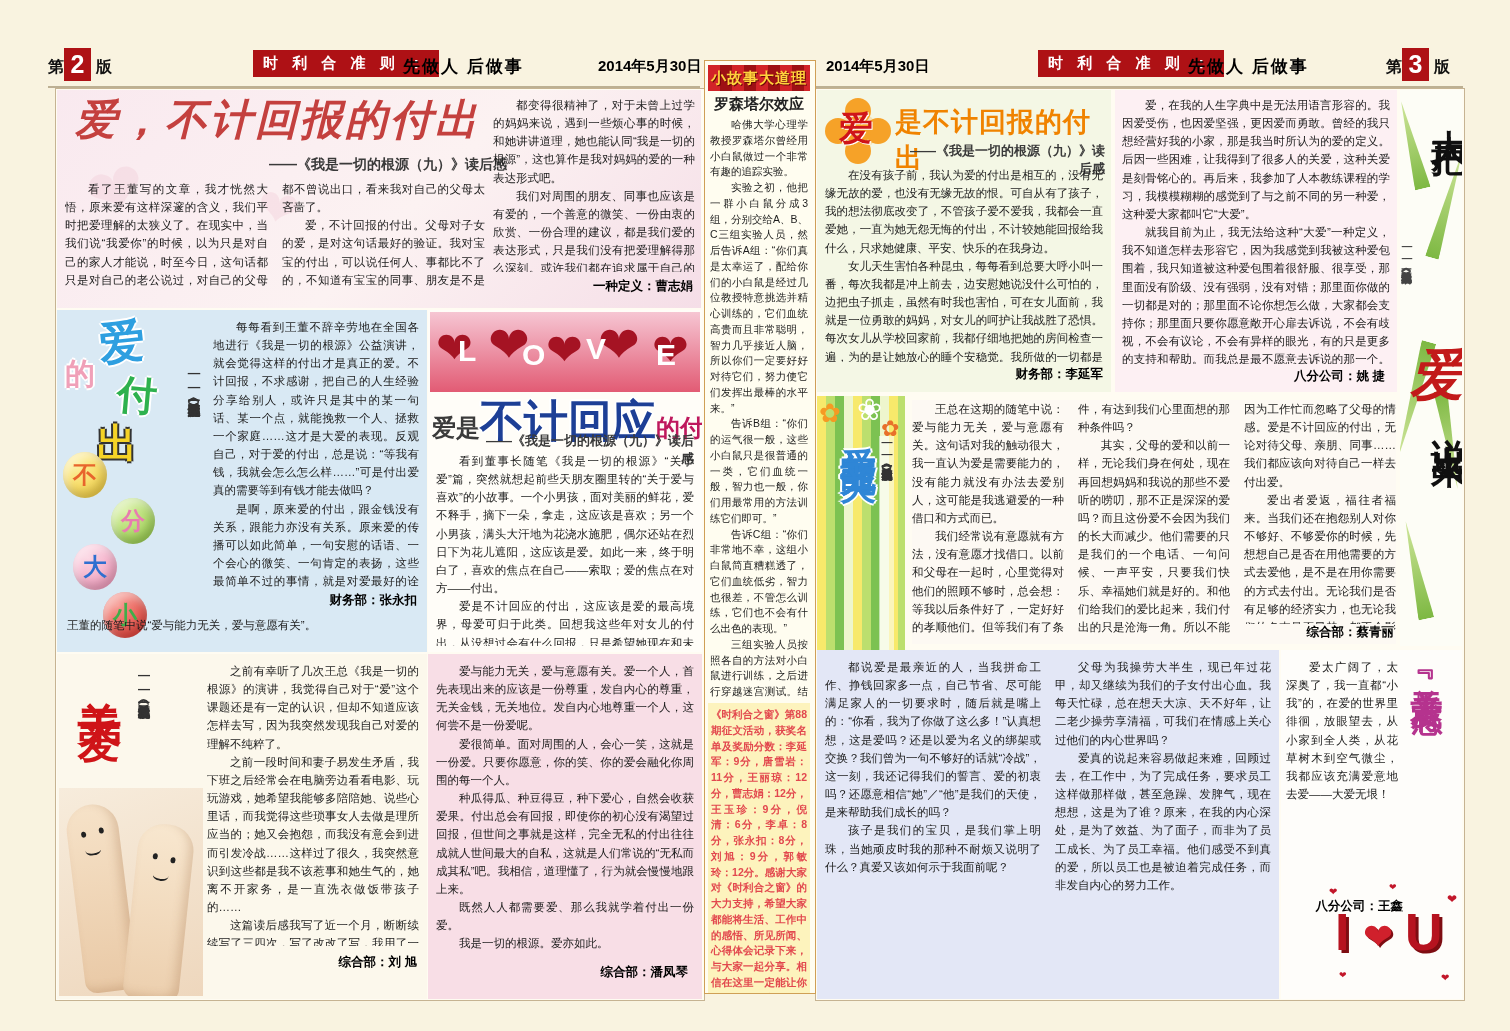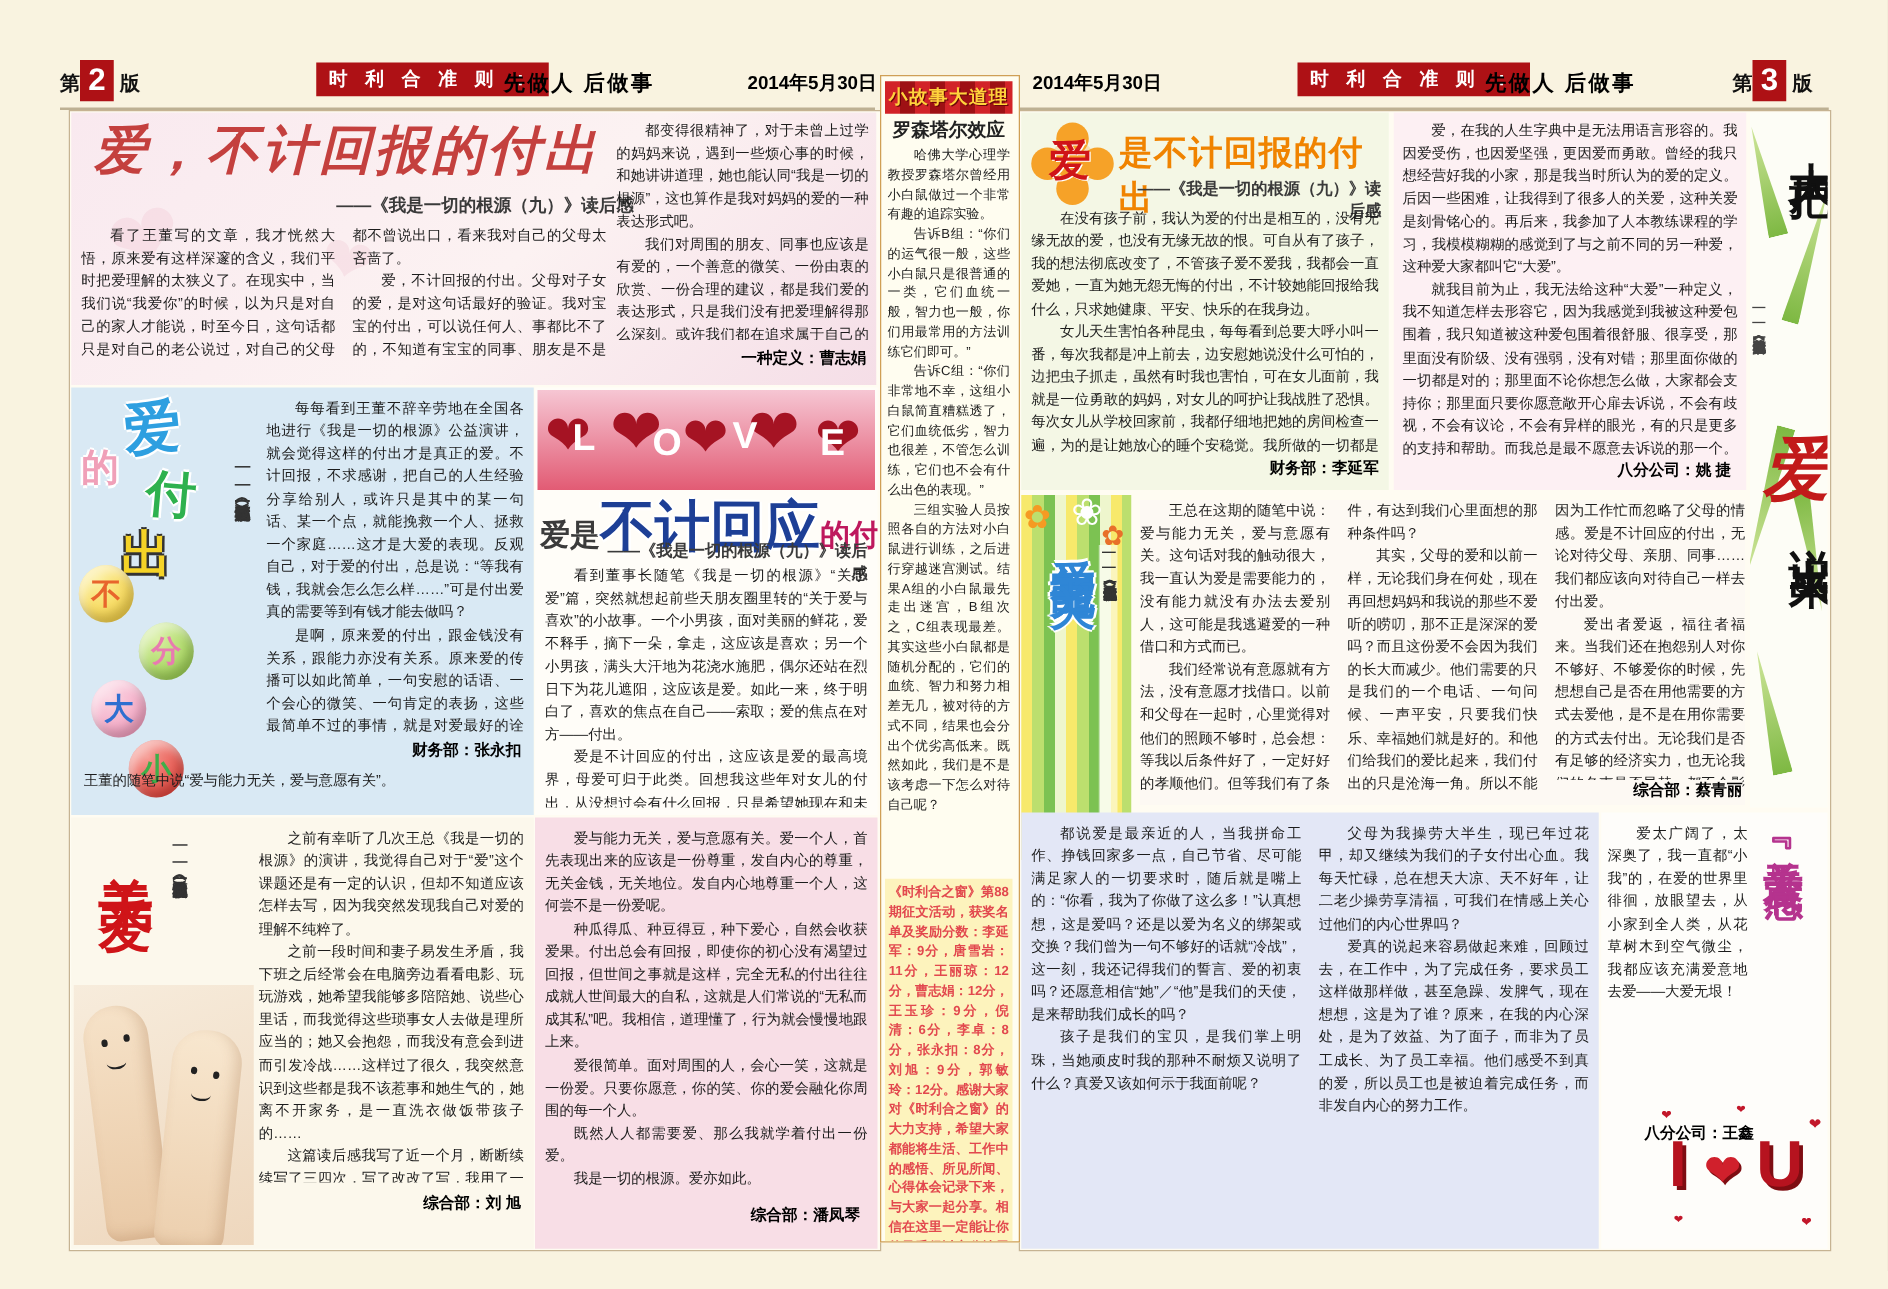--- a/index.html
+++ b/index.html
@@ -124,33 +124,34 @@
     <div class="sub" style="left:56px;top:122px;width:210px;font-size:13px">——《我是一切的根源（九）》读后感</div>
     <div class="t" style="left:8px;top:142px;width:258px;height:194px">
       <p>看到董事长随笔《我是一切的根源》“关于爱”篇，突然就想起前些天朋友圈里转的“关于爱与喜欢”的小故事。一个小男孩，面对美丽的鲜花，爱不释手，摘下一朵，拿走，这应该是喜欢；另一个小男孩，满头大汗地为花浇水施肥，偶尔还站在烈日下为花儿遮阳，这应该是爱。如此一来，终于明白了，喜欢的焦点在自己——索取；爱的焦点在对方——付出。</p>
       <p>爱是不计回应的付出，这应该是爱的最高境界，母爱可归于此类。回想我这些年对女儿的付出，从没想过会有什么回报，只是希望她现在和未来生活幸福，一切都好。如果可以，我甚至愿意用我的生命去换取她的每一个圆满。现实生活和工作中，经常会出现人际关系的不和谐，迷茫困惑的时候，经常听王总如此教诲：假如对方是你的女儿，你会怎么做？只此一句，心中便豁然开朗。如此换个位置，哪里还会有解不开的疙瘩呢？</p>
     </div>
   </div>
 
   <div class="blk" style="left:428px;top:654px;width:274px;height:345px;background:#f8dee6">
     <div class="t" style="left:8px;top:8px;width:258px;height:296px">
       <p>爱与能力无关，爱与意愿有关。爱一个人，首先表现出来的应该是一份尊重，发自内心的尊重，无关金钱，无关地位。发自内心地尊重一个人，这何尝不是一份爱呢。</p>
+      <p>爱很简单。面对周围的人，会心一笑，这就是一份爱。只要你愿意，你的笑、你的爱会融化你周围的每一个人。</p>
       <p>种瓜得瓜、种豆得豆，种下爱心，自然会收获爱果。付出总会有回报，即使你的初心没有渴望过回报，但世间之事就是这样，完全无私的付出往往成就人世间最大的自私，这就是人们常说的“无私而成其私”吧。我相信，道理懂了，行为就会慢慢地跟上来。</p>
-      <p>爱很简单。面对周围的人，会心一笑，这就是一份爱。只要你愿意，你的笑、你的爱会融化你周围的每一个人。</p>
       <p>既然人人都需要爱、那么我就学着付出一份爱。</p>
       <p>我是一切的根源。爱亦如此。</p>
     </div>
     <div class="by" style="left:60px;top:310px;width:200px">综合部：潘凤琴</div>
   </div>
 
   <div class="blk" style="left:704px;top:60px;width:110px;height:932px;border:1px solid #cf9f56;background:#fffdf0">
     <div class="storyheader" style="left:3px;top:4px;width:102px;height:26px">小故事大道理</div>
     <div class="abs" style="left:0;top:34px;width:108px;text-align:center;font-weight:bold;font-size:15px;color:#222">罗森塔尔效应</div>
     <div class="t small" style="left:5px;top:56px;width:98px;height:582px">
       <p>哈佛大学心理学教授罗森塔尔曾经用小白鼠做过一个非常有趣的追踪实验。</p>
+      <p>实验之初，他把一群小白鼠分成3组，分别交给A、B、C三组实验人员，然后告诉A组：“你们真是太幸运了，配给你们的小白鼠是经过几位教授特意挑选并精心训练的，它们血统高贵而且非常聪明，智力几乎接近人脑，所以你们一定要好好对待它们，努力使它们发挥出最棒的水平来。”</p>
       <p>告诉B组：“你们的运气很一般，这些小白鼠只是很普通的一类，它们血统一般，智力也一般，你们用最常用的方法训练它们即可。”</p>
       <p>告诉C组：“你们非常地不幸，这组小白鼠简直糟糕透了，它们血统低劣，智力也很差，不管怎么训练，它们也不会有什么出色的表现。”</p>
       <p>三组实验人员按照各自的方法对小白鼠进行训练，之后进行穿越迷宫测试。结果A组的小白鼠最先走出迷宫，B组次之，C组表现最差。其实这些小白鼠都是随机分配的，它们的血统、智力和努力相差无几，被对待的方式不同，结果也会分出个优劣高低来。既然如此，我们是不是该考虑一下怎么对待自己呢？</p>
 
     </div>
     <div class="abs" style="left:3px;top:642px;width:96px;height:282px;background:#fdf3bd;padding:4px 3px;overflow:hidden;font-size:10.5px;line-height:1.5;font-weight:bold;color:#e2484e;text-align:justify">《时利合之窗》第88期征文活动，获奖名单及奖励分数：李延军：9分，唐雪岩：11分，王丽琼：12分，曹志娟：12分，王玉珍：9分，倪清：6分，李卓：8分，张永扣：8分，刘旭：9分，郭敏玲：12分。感谢大家对《时利合之窗》的大力支持，希望大家都能将生活、工作中的感悟、所见所闻、心得体会记录下来，与大家一起分享。相信在这里一定能让你的风采得以充分地展现！</div>
   </div>
 
   <div class="blk" style="left:57px;top:654px;width:370px;height:345px;background:#fcf8ec">
     <div class="vt abs" style="left:14px;top:12px;height:200px;font-weight:bold;font-size:44px;color:#cf1418;letter-spacing:8px">关于爱</div>

